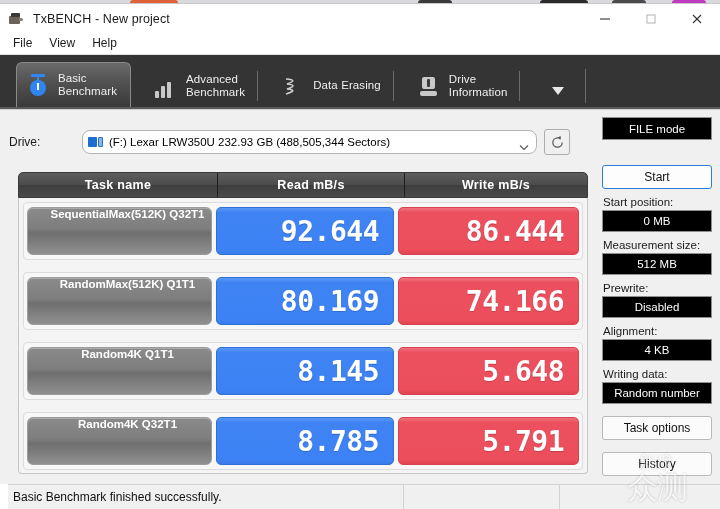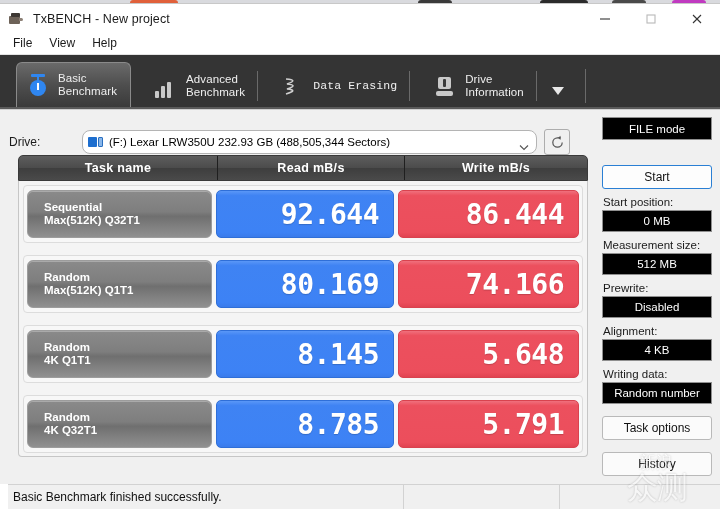--- a/index.html
+++ b/index.html
@@ -279,21 +279,21 @@
     border: 1px solid #adadad;
     border-radius: 3px;
     background: #f0f0f0;
     display: flex; align-items: center; justify-content: center;
     margin-right: 8px;
   }
 
   
   .results {
     position: absolute;
-    left: 18px; top: 45px;
+    left: 18px; top: 62px;
     width: 570px;
   }
   .res-head {
     display: flex;
     height: 26px;
     border-radius: 5px 5px 0 0;
     background: linear-gradient(to bottom, #5d5d5d 0%, #4c4c4c 48%, #3e3e3e 52%, #4a4a4a 100%);
     border: 1px solid #3a3a3a;
     box-sizing: border-box;
     overflow: hidden;
@@ -329,21 +329,21 @@
     padding: 0 3px;
     box-sizing: border-box;
   }
   .res-row:last-child { margin-bottom: 0; }
   .cell-task {
     width: 185px; height: 48px;
     background: linear-gradient(to bottom, #8a8a8a 0%, #7e7e7e 45%, #6f6f6f 55%, #909090 100%);
     border: 1px solid #9c9c9c;
     border-radius: 6px;
     box-sizing: border-box;
-    display: flex; flex-direction: column; justify-content: center;
+    display: flex; flex-direction: row; justify-content: center;
     padding-left: 16px;
     box-shadow: inset 0 1px 0 rgba(255,255,255,.28);
   }
   .cell-task .l1 {
     color: #ffffff; font-size: 11.5px; line-height: 13px; font-weight: 600;
   }
   .cell-task .l2 {
     color: #ffffff; font-size: 11.5px; line-height: 13px; font-weight: 600;
   }
   .cell-val {
@@ -538,21 +538,21 @@
         <div class="tab-icon ic-bars">
           <i style="height:7px"></i>
             <i style="height:12px"></i>
             <i style="height:16px"></i>
         </div>
         <div class="tab-label">Advanced
 Benchmark</div>
         <div class="sep"></div>
       </div>
 
-      <div class="tab" style="margin-left:14px;font-family:Liberation Mono, monospace;">
+      <div class="tab" style="margin-left:14px;">
         <div class="tab-icon ic-erase">
           <svg width="20" height="22" viewBox="0 0 20 22">
             <path d="M3 4 Q16 5 4 9 Q16 10 4 14 Q16 15 3 19" fill="none" stroke="#cfcfcf" stroke-width="1.6"></path>
           </svg>
         </div>
         <div class="tab-label">Data Erasing</div>
         <div class="sep"></div>
       </div>
 
       <div class="tab" style="margin-left:14px;">

